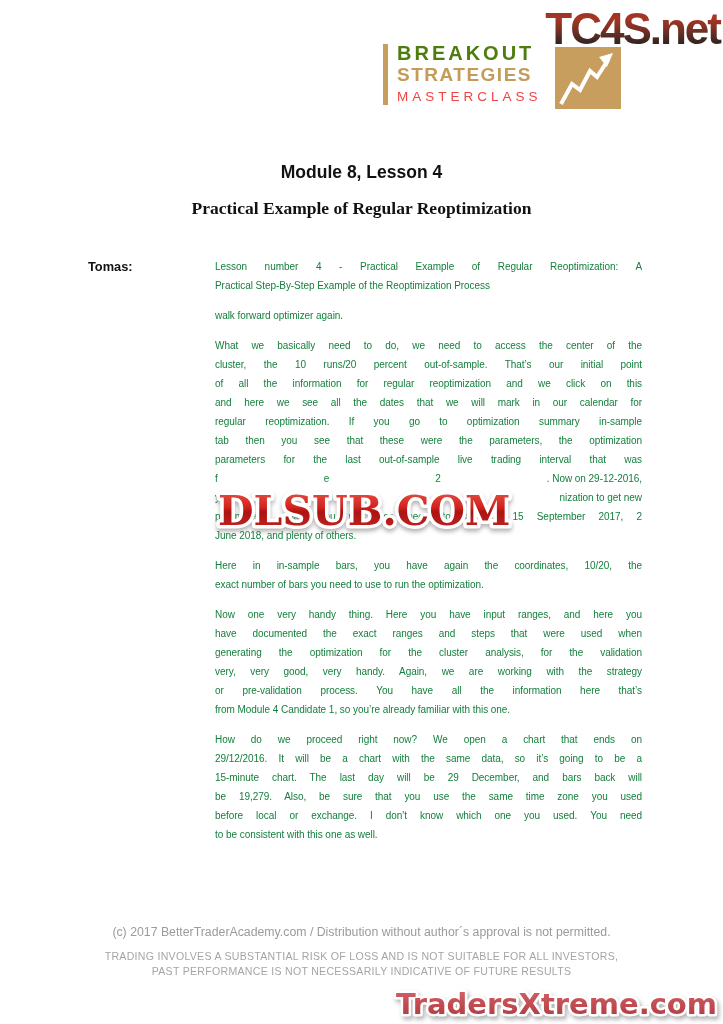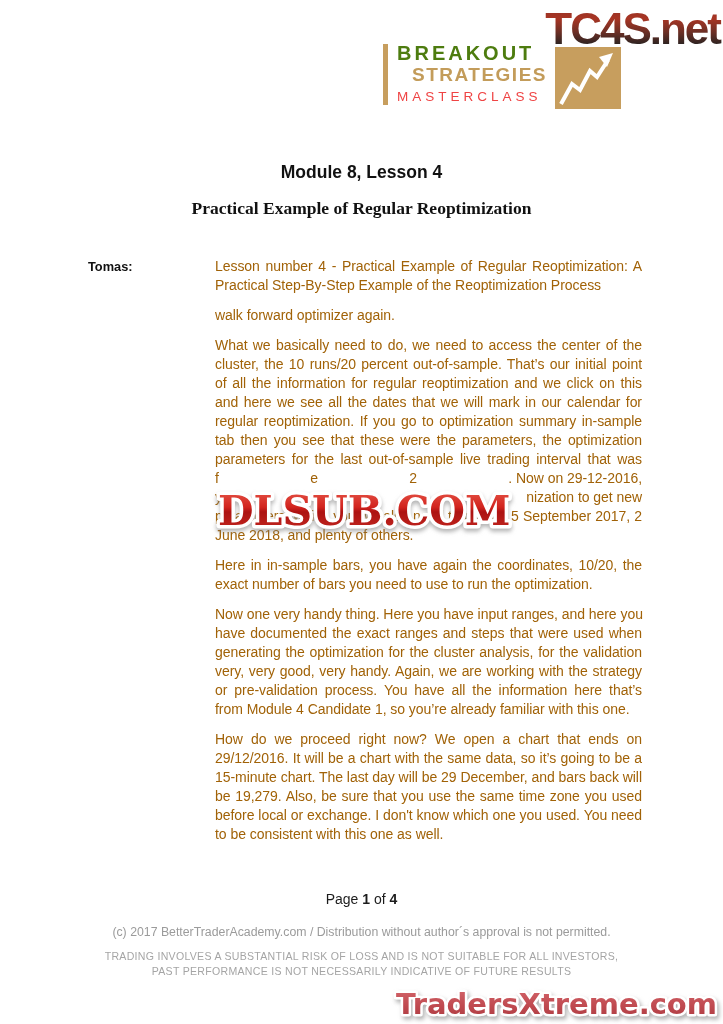--- a/index.html
+++ b/index.html
@@ -14,33 +14,33 @@
   .wm-dlsub { position:absolute; left:214px; top:483px; z-index:10;
               filter:drop-shadow(0 3px 2px rgba(120,120,120,.55)); }
   .wm-traders { position:absolute; right:3px; top:981px; z-index:10;
               filter:drop-shadow(2px 3px 2px rgba(130,130,130,.6)); }
 
   
   .logo { position:absolute; left:383px; top:42px; display:flex; align-items:flex-start; z-index:1; }
   .logo-bar { width:5px; height:61px; margin-top:2px; }
   .logo-text { display:flex; flex-direction:column; margin-left:9px; width:150px; }
   .logo-line1 { font-weight:bold; font-size:20px; letter-spacing:3px; color:#4d7c0f; line-height:22px; white-space:nowrap; }
-  .logo-line2 { font-weight:bold; font-size:19px; letter-spacing:1.5px; line-height:21px; white-space:nowrap;text-align:right; }
+  .logo-line2 { font-weight:bold; font-size:19px; letter-spacing:1.5px; line-height:21px; white-space:nowrap; }
   .logo-line3 { font-size:13.5px; letter-spacing:4px; color:#ef4444; line-height:18px; margin-top:3px; white-space:nowrap; }
   .logo-square { width:66px; height:62px; margin-left:8px; margin-top:5px; position:relative; }
 
   
   .title { position:absolute; left:0; width:100%; text-align:center; font-weight:bold; font-size:17.5px; color:#111; }
   .title1 { top:162px; }
   .title2 { top:198px;font-family:Liberation Serif, serif; }
 
   
   .transcript { position:absolute; left:88px; top:257px; width:554px; display:flex; align-items:flex-start; }
   .speaker { width:127px; font-weight:bold; font-size:12.8px; line-height:19px; color:#111; }
-  .paras { width:427px; font-size:14px; line-height:19px; letter-spacing:-0.05px; color:#a16207; }
+  .paras { width:427px; font-size:10px; line-height:19px; letter-spacing:-0.05px; color:#15803d; }
   .para { margin-bottom:11px; }
   .line { text-align:justify; text-align-last:justify; white-space:nowrap; }
   .line.last { text-align-last:left; }
   .line.frag { display:flex; justify-content:space-between; }
 
   
   .page-line { position:absolute; top:891px; left:0; width:100%; text-align:center; font-size:14px; color:#1c1c1c; }
   .page-line .num { font-weight:bold; }
   .copyright { position:absolute; top:925px; left:0; width:100%; text-align:center; font-size:12.3px; color:#9b9b9b; }
   .disclaimer { position:absolute; left:0; width:100%; text-align:center; font-size:11px; color:#a5a5a5;
@@ -143,21 +143,20 @@
       <linearGradient id="gradDlsub" x1="0%" y1="0%" x2="0%" y2="100%">
         <stop offset="0%" stop-color="#e85a4c"></stop>
         <stop offset="42%" stop-color="#d2241e"></stop>
         <stop offset="52%" stop-color="#ad1312"></stop>
         <stop offset="100%" stop-color="#c62a22"></stop>
       </linearGradient>
     </defs>
     <text x="4" y="42" font-family="DejaVu Serif, serif" font-weight="bold" font-size="41" fill="url(#gradDlsub)" stroke="#ffffff" stroke-width="7" stroke-linejoin="round" paint-order="stroke">DLSUB.COM</text>
   </svg>
 
-  <div class="page-line"><span>Page </span><span class="num">1</span><span> of </span><span class="num">4</span></div>
 
   <div class="copyright">(c) 2017 BetterTraderAcademy.com / Distribution without author´s approval is not permitted.</div>
   <div class="disclaimer disc1">TRADING INVOLVES A SUBSTANTIAL RISK OF LOSS AND IS NOT SUITABLE FOR ALL INVESTORS,</div>
   <div class="disclaimer disc2">PAST PERFORMANCE IS NOT NECESSARILY INDICATIVE OF FUTURE RESULTS</div>
 
   <svg class="wm-traders" width="300" height="44" viewBox="0 0 300 44">
     <defs>
       <linearGradient id="gradTraders" x1="0%" y1="0%" x2="0%" y2="100%">
         <stop offset="0%" stop-color="#d4676c"></stop>
         <stop offset="55%" stop-color="#c04a50"></stop>

